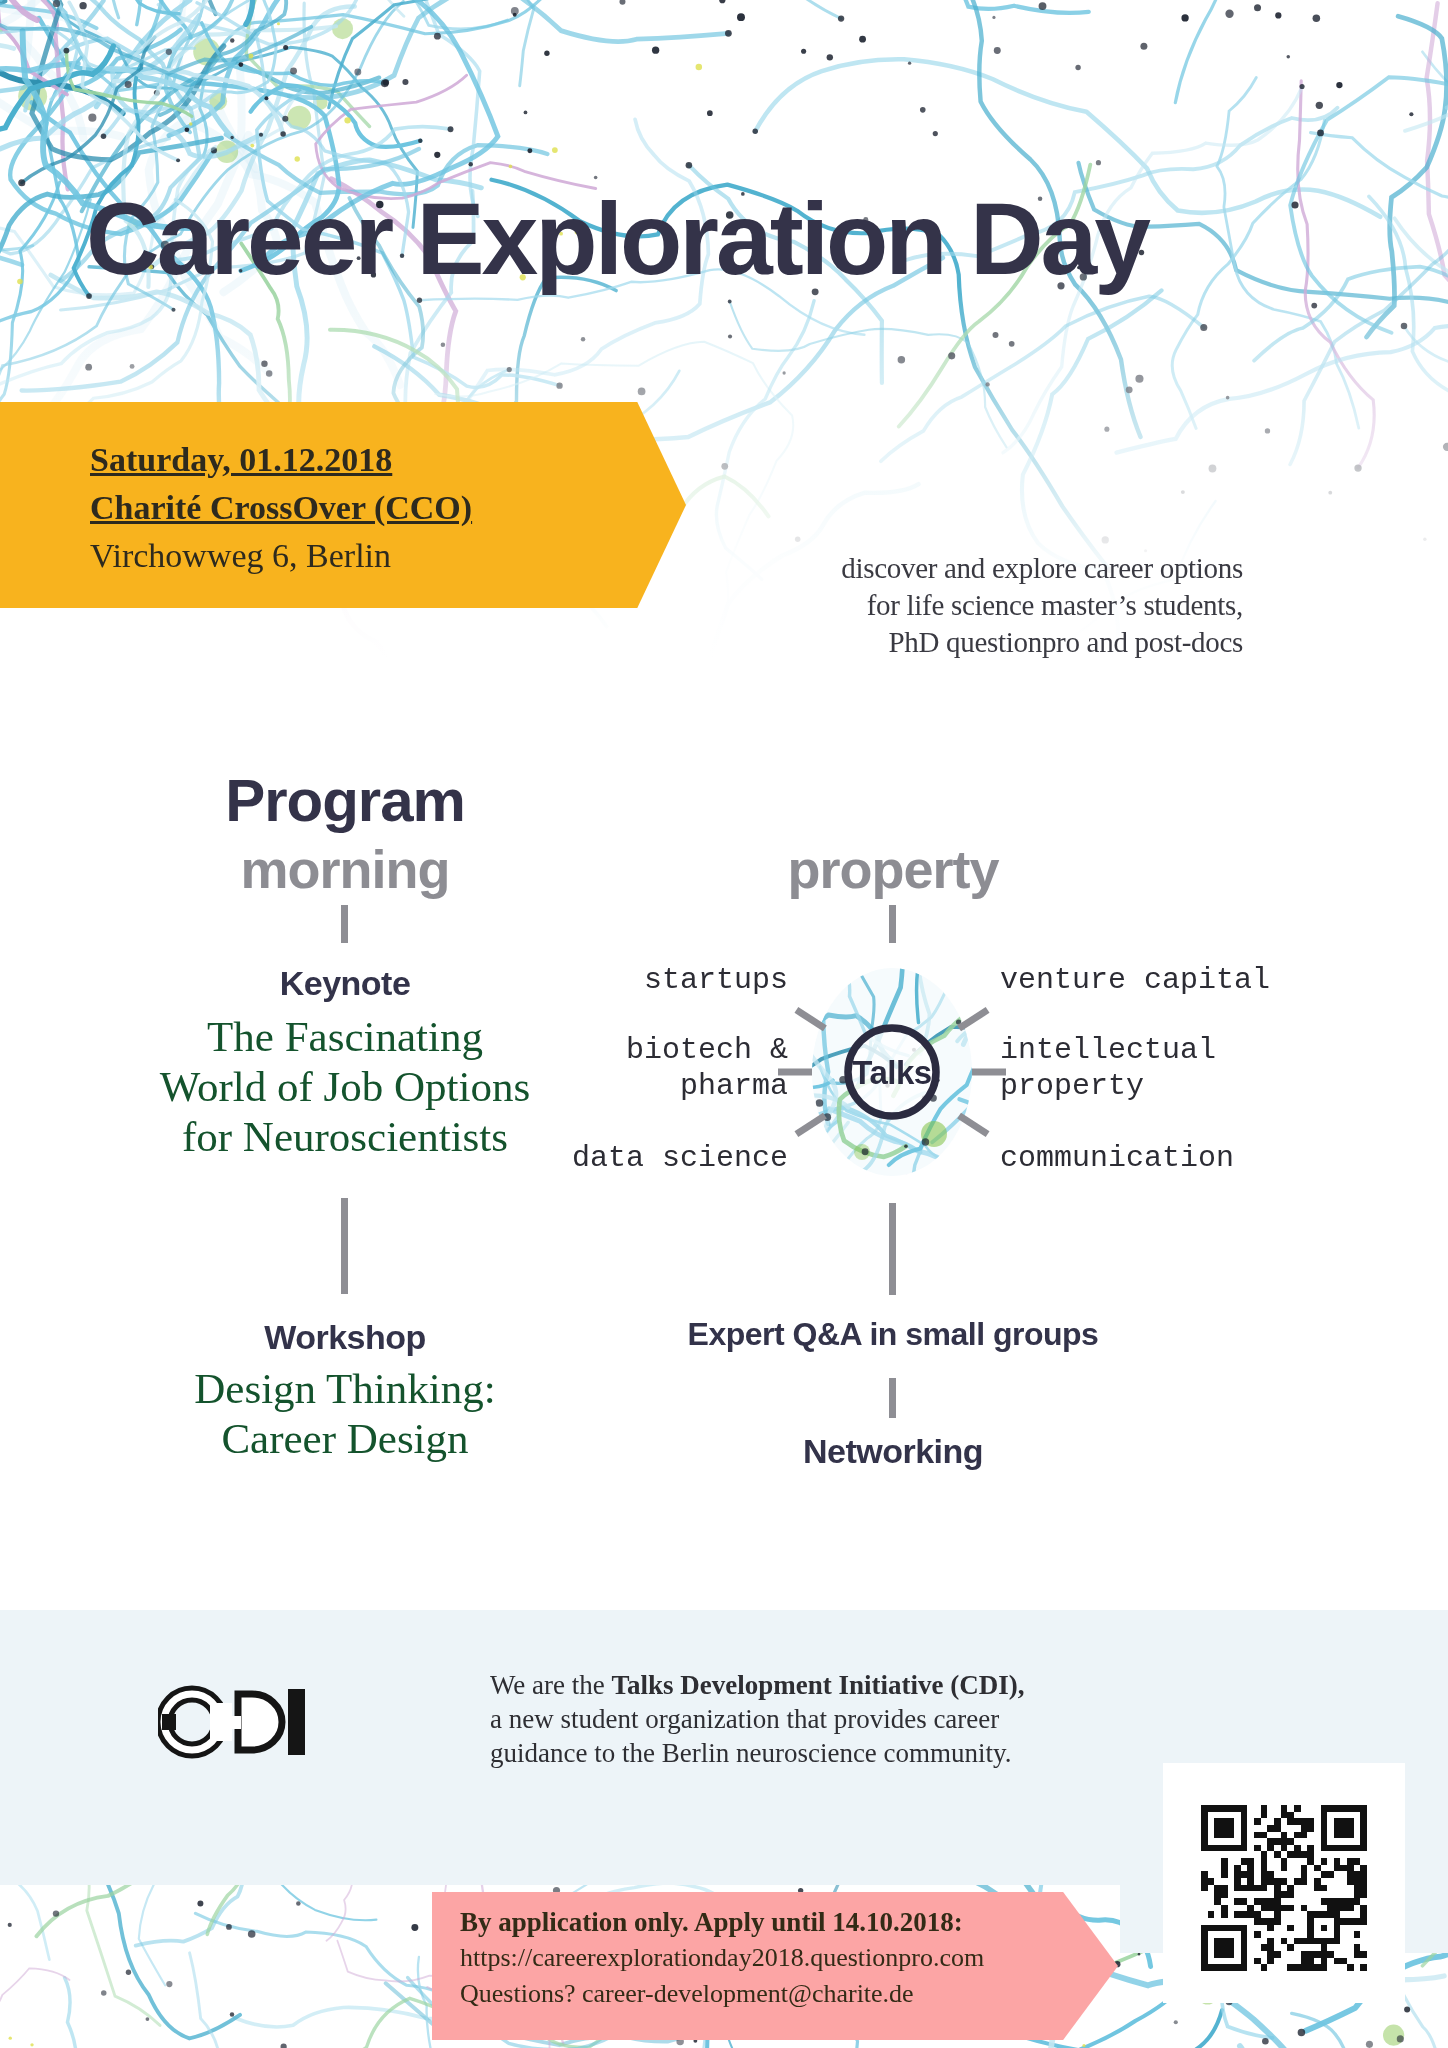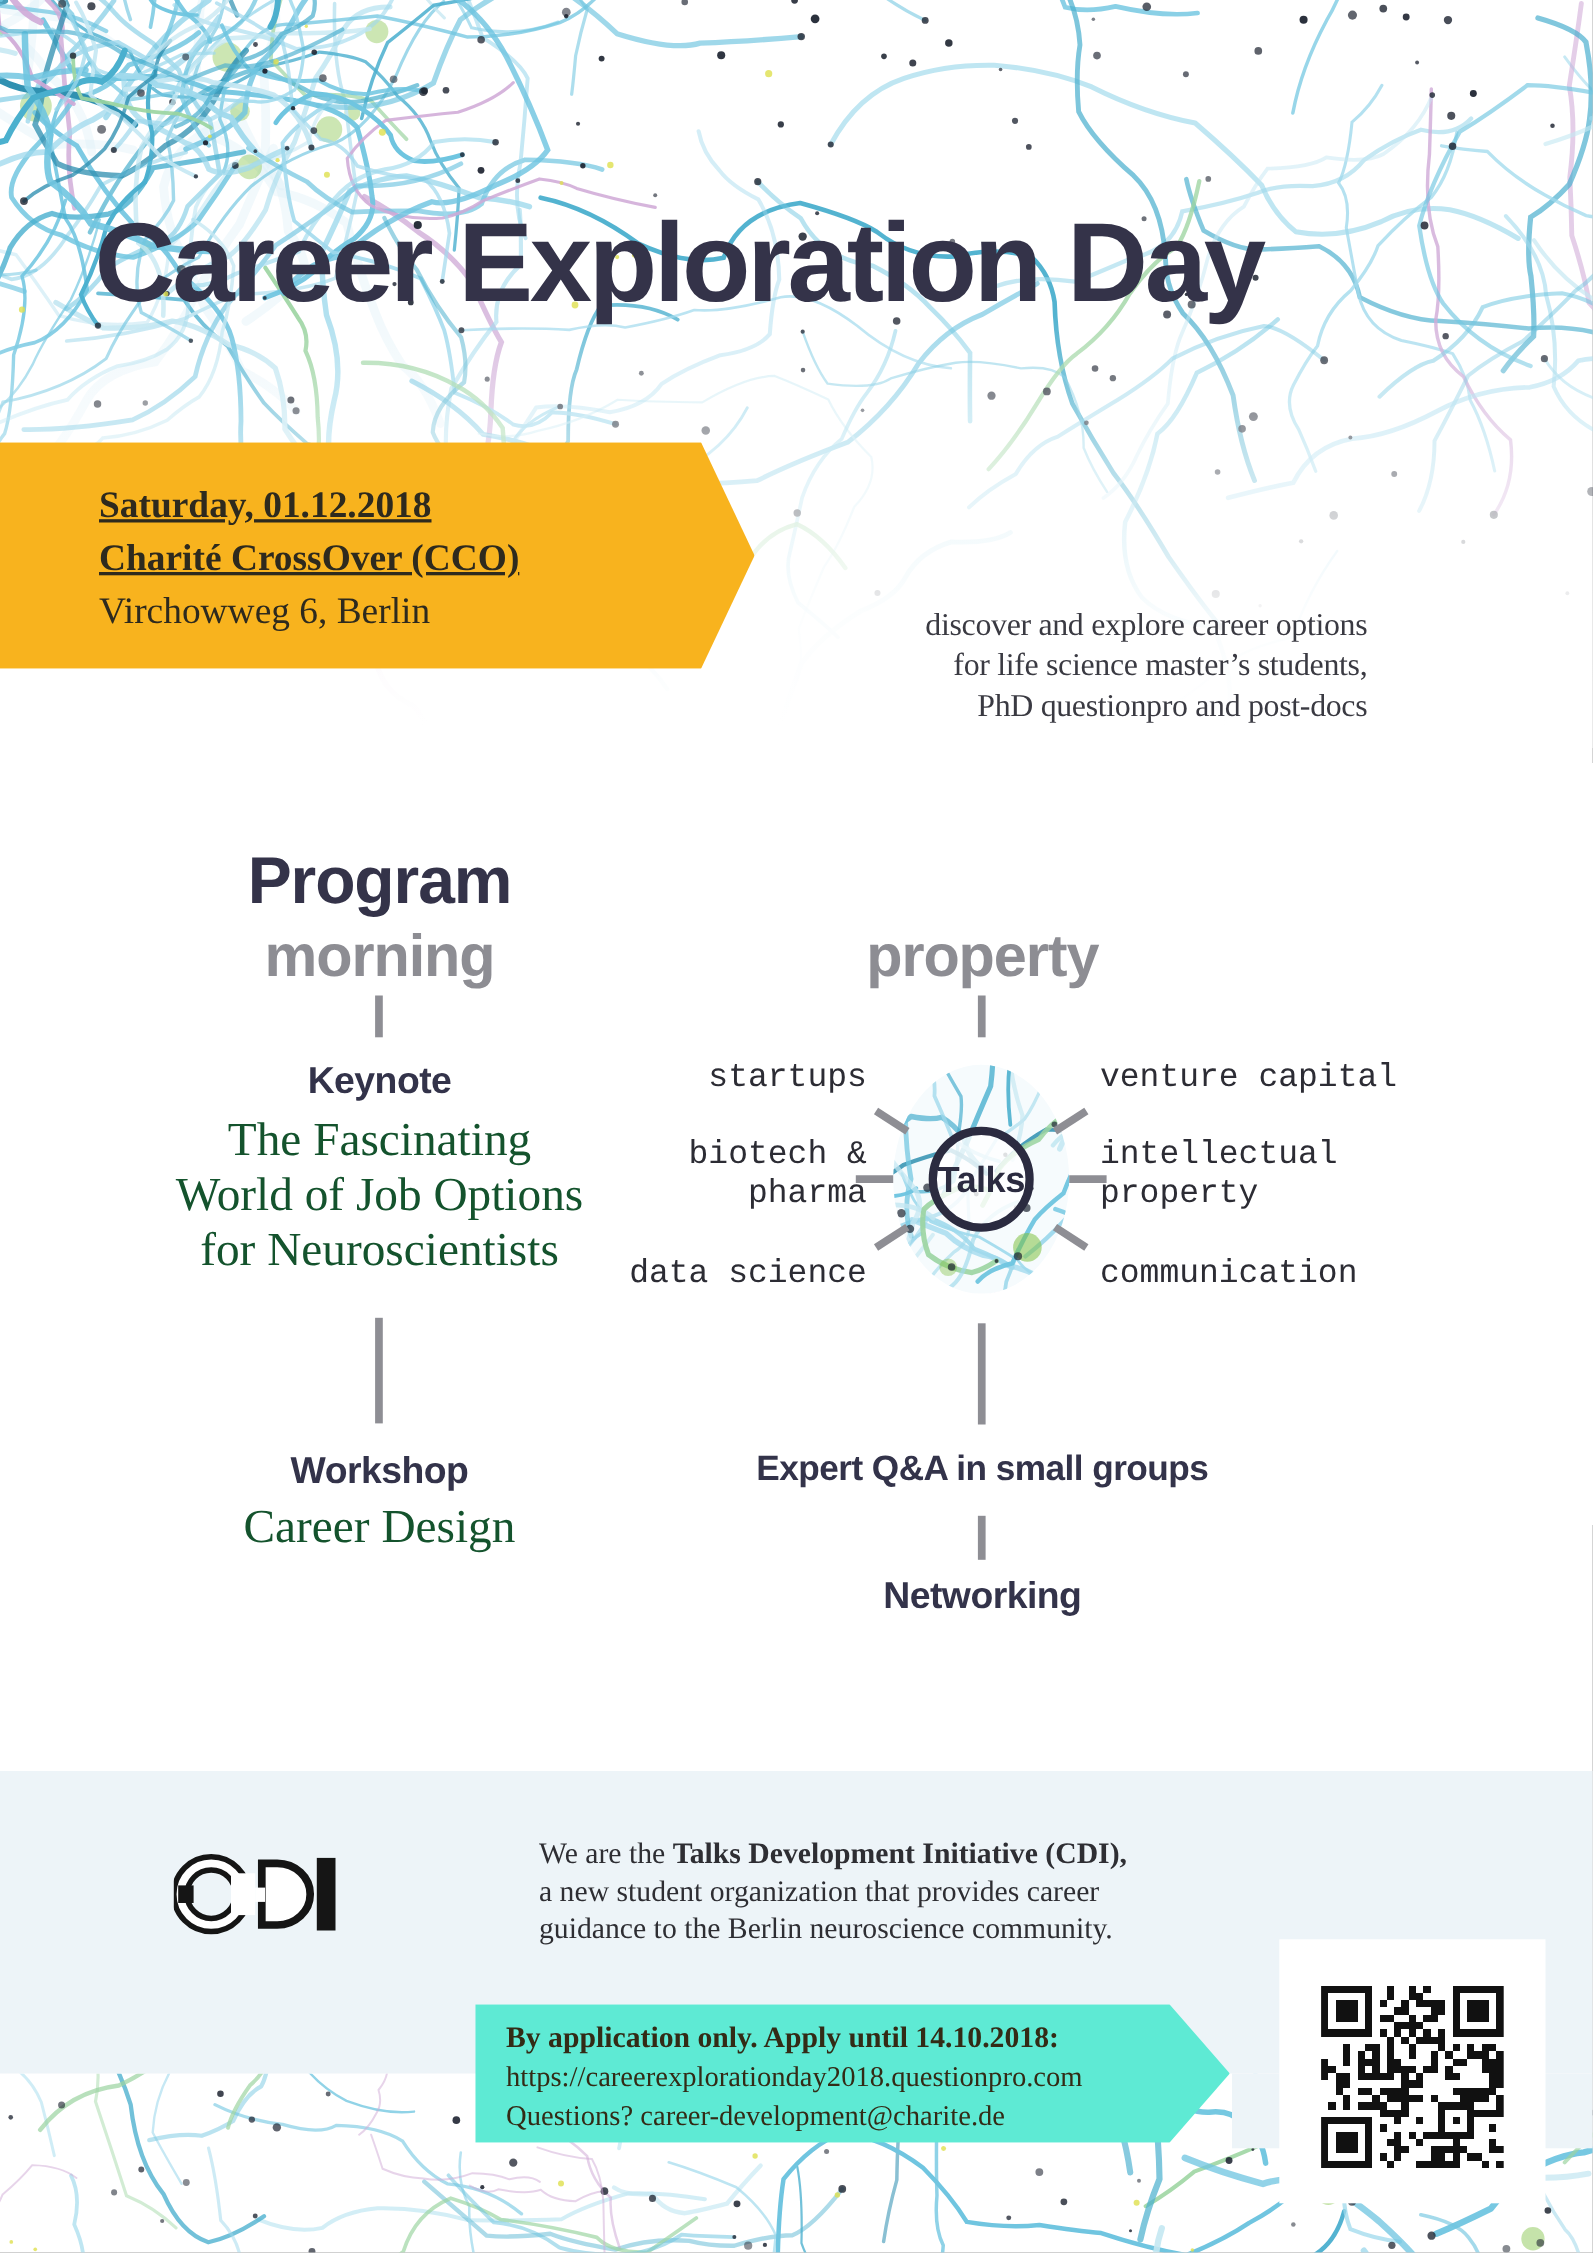--- a/index.html
+++ b/index.html
@@ -71,22 +71,22 @@
   #qr-bg-patch{left:1120px; top:1885px; width:328px; height:68px; background:#EDF4F8; z-index:1;}
   #bottom-art{left:0; top:1885px; z-index:0;}
 
   .about-text{
     left:490px; top:1668px; width:680px; z-index:2;
     font-family:"Liberation Serif", serif; font-size:27px; line-height:34px; color:#2e2e33;
   }
   .about-text .b{font-weight:700;}
 
   .application-banner{
-    left:432px; top:1822px; width:686px; height:126px; z-index:3;
-    background:#5eead4;
+    left:432px; top:1892px; width:686px; height:148px; z-index:3;
+    background:#fca5a5;
     clip-path:polygon(0 0, 92% 0, 100% 50%, 92% 100%, 0 100%);
     box-sizing:border-box; padding:12px 0 0 28px;
     font-family:"Liberation Serif", serif; color:#332b16;
     font-size:26px; line-height:36px;
   }
   .application-banner .b{font-weight:700; font-size:27px;}
   .application-banner .lnk{color:#332b16; text-decoration:none;}
 
   #qr-card{left:1163px; top:1763px; width:242px; height:240px; background:#ffffff; z-index:4;}
   #qr-code{position:absolute; left:38px; top:42px;}
@@ -462,20 +462,21 @@
   <div class="abs tick" style="left:889px; top:1378px; height:40px;"></div>
 
   <div class="abs section-label" style="left:105px; top:964px; width:480px;">Keynote</div>
   <div class="abs serif-title" style="left:85px; top:1012px; width:520px;">
     <div>The Fascinating</div>
     <div>World of Job Options</div>
     <div>for Neuroscientists</div>
   </div>
   <div class="abs section-label" style="left:105px; top:1318px; width:480px;">Workshop</div>
   <div class="abs serif-title" style="left:85px; top:1364px; width:520px;">
+    <div>Design Thinking:</div>
     <div>Career Design</div>
   </div>
 
   <svg id="talks-svg" class="abs" style="left:742px; top:922px; z-index:2;" width="300" height="300" viewBox="0 0 300 300">
     <defs>
       <clipPath id="blobClip">
           <ellipse cx="150" cy="150" rx="80" ry="104"></ellipse>
         </clipPath>
     </defs>
     <ellipse cx="150" cy="150" rx="80" ry="104" fill="#f6fbfd"></ellipse>

